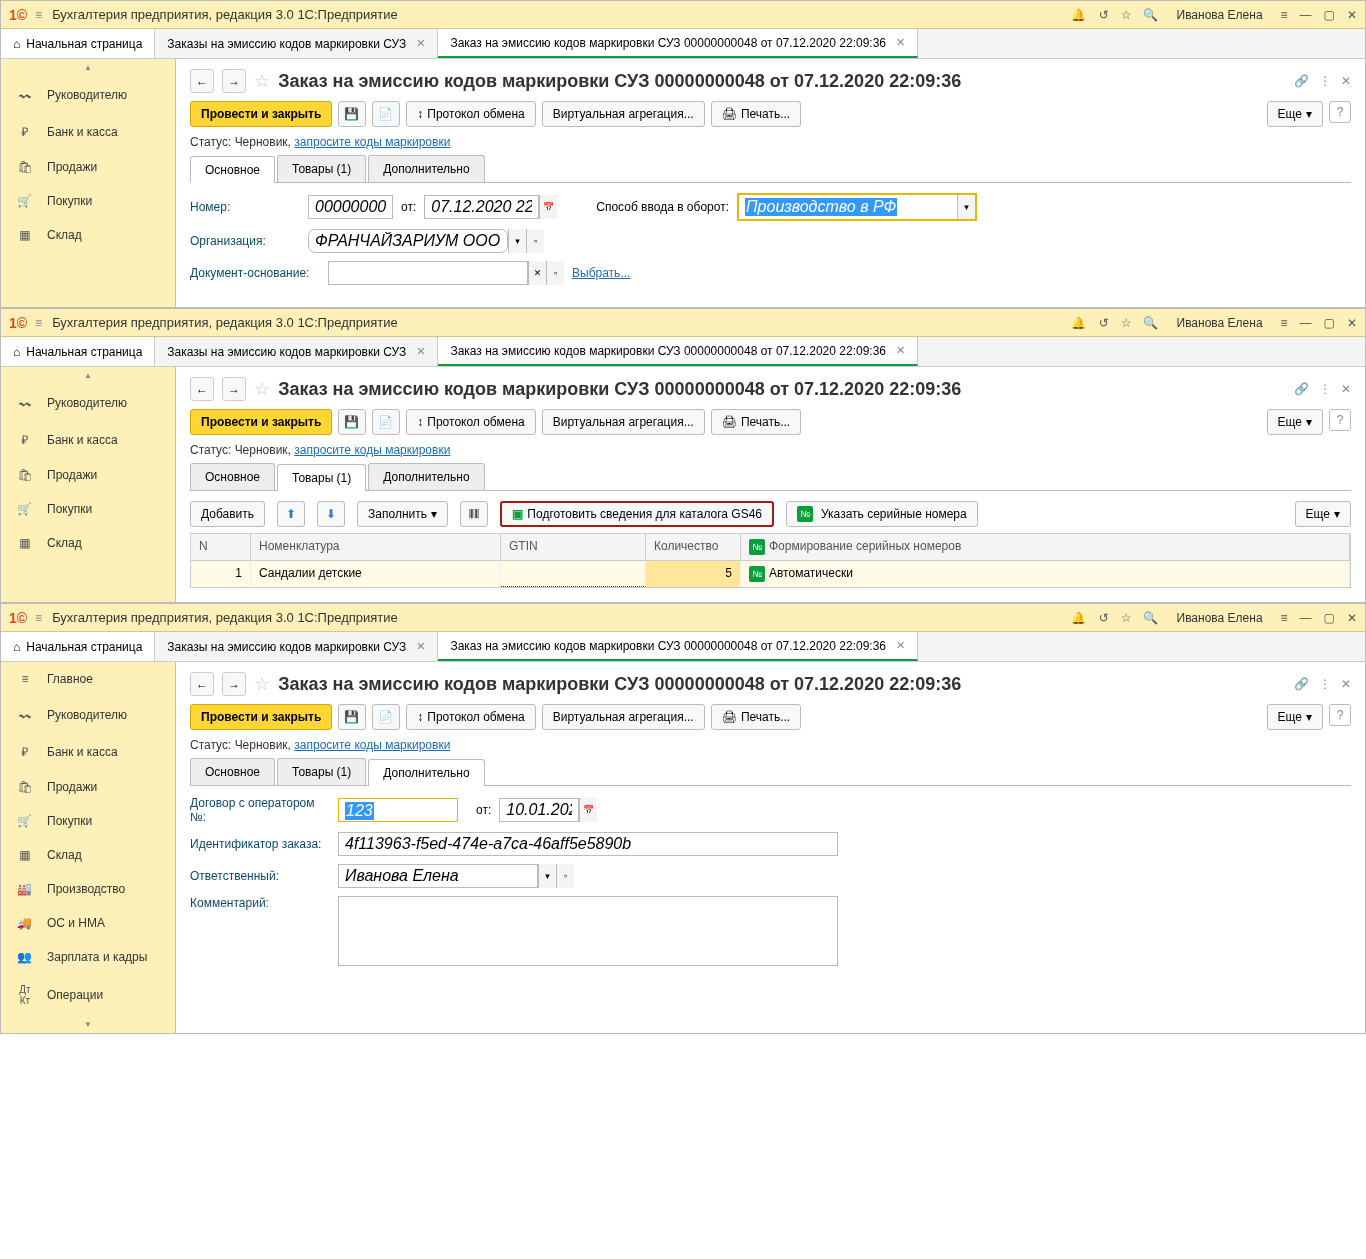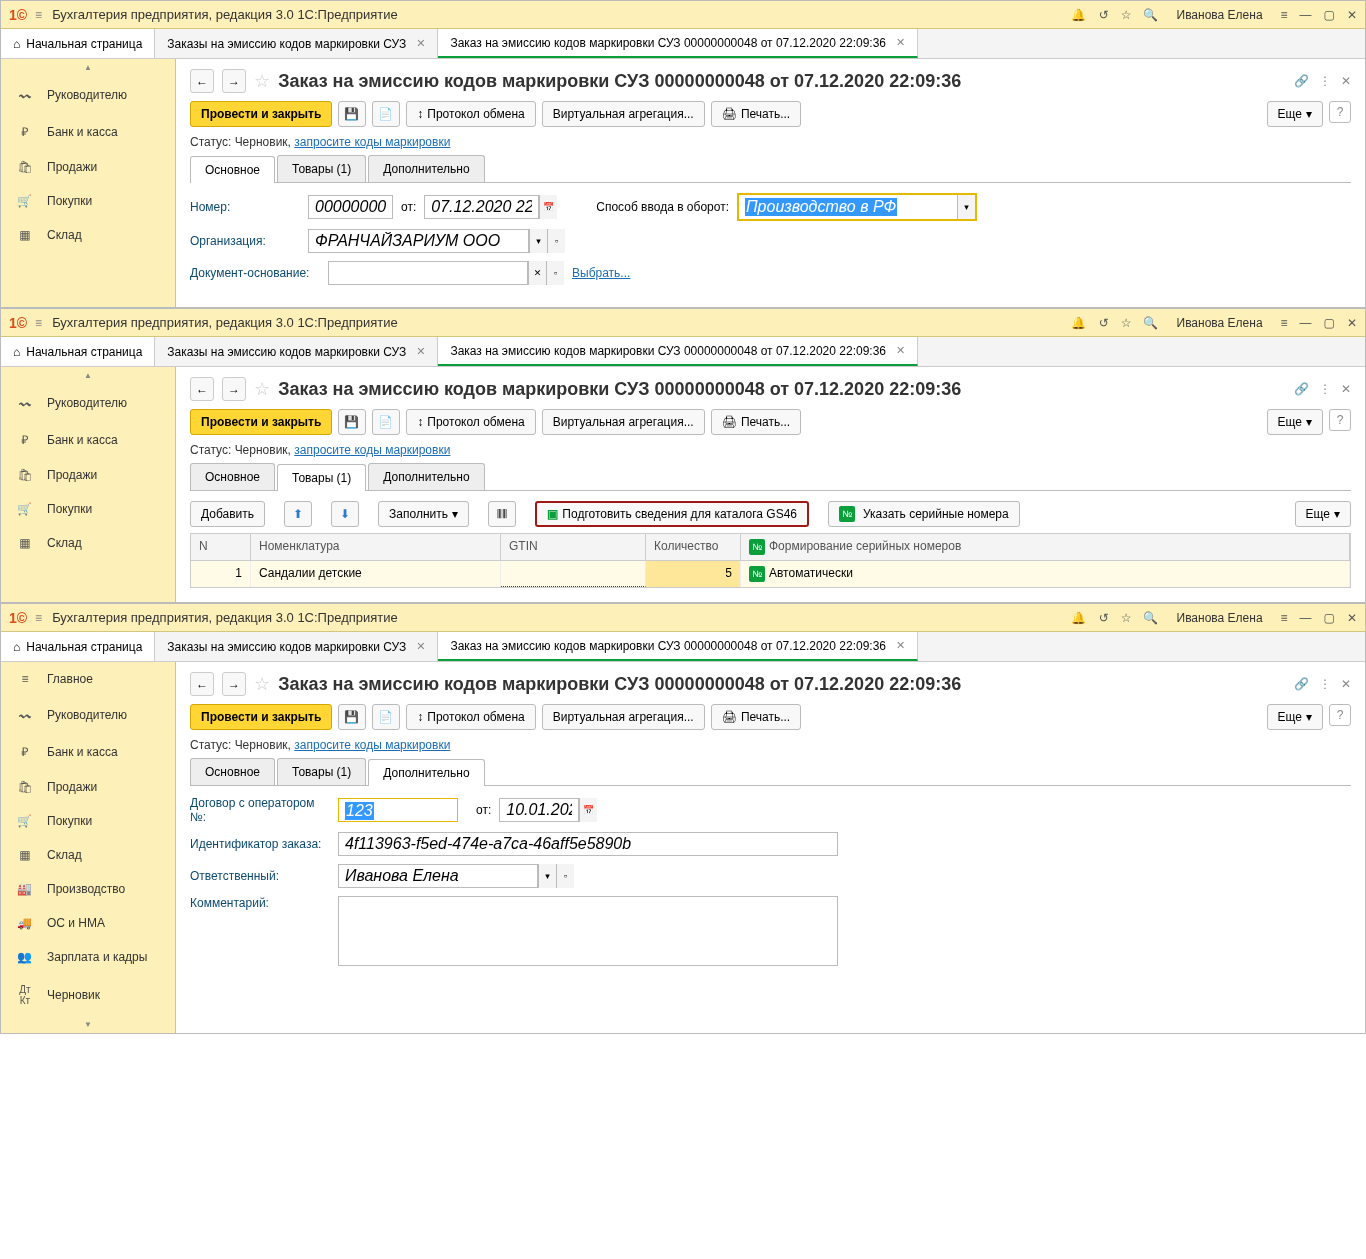--- a/index.html
+++ b/index.html
@@ -46,21 +46,21 @@
 .highlight-red { border: 2px solid #a01818 !important; }
 .highlight-input-orange { border: 1px solid #e6b800; background: #fff; }
 .sel-text { background: #3399ff; color: #fff; padding: 0 1px; }
 .table { border: 1px solid #ccc; width: 100%; }
 .thead { background: #f4f4f4; display: flex; border-bottom: 1px solid #ccc; }
 .th { padding: 5px 8px; border-right: 1px solid #ccc; color: #555; }
 .trow { display: flex; background: #fffbe6; }
 .td { padding: 5px 8px; border-right: 1px solid #eee; }
 .green-sq { background: #0b9f3b; color: #fff; width: 16px; height: 16px; display: inline-flex; align-items: center; justify-content: center; font-size: 9px; border-radius: 2px; margin-right: 4px; }
 .toolbar-right { margin-left: auto; display: flex; gap: 6px; }
-.goods-toolbar { display: flex; gap: 19px; align-items: center; margin-bottom: 6px; }
+.goods-toolbar { display: flex; gap: 12px; align-items: center; margin-bottom: 6px; }
 .q-btn { border: 1px solid #bbb; background: #fff; width: 22px; height: 22px; border-radius: 3px; display: flex; align-items: center; justify-content: center; color: #888; cursor: pointer; }
 textarea.input { height: 70px; resize: none; }
 .red-underline { border-bottom: 1px dotted #c00; }
 </style>
 </head>
 <body>
 
 <div class="window">
   <div class="titlebar">
     <span class="logo">1©</span>
@@ -166,21 +166,21 @@
         <div class="input-group highlight-orange" style="width:240px">
           <div class="input" style="flex:1;border:none;display:flex;align-items:center">
               <span class="sel-text">Производство в РФ</span>
             </div>
           <div class="input-dd">▾</div>
         </div>
       </div>
       <div class="form-row">
         <span class="form-label">Организация:</span>
         <div class="input-group">
-          <input class="input" style="width: 221px;" value="ФРАНЧАЙЗАРИУМ ООО">
+          <input class="input" style="width: 200px; border-radius: 7px;" value="ФРАНЧАЙЗАРИУМ ООО">
           <div class="input-dd">▾</div>
           <div class="input-dd">▫</div>
         </div>
       </div>
       <div class="form-row">
         <span class="form-label" style="width:130px">Документ-основание:</span>
         <div class="input-group">
           <input class="input" style="width: 200px;">
           <div class="input-dd">✕</div>
           <div class="input-dd">▫</div>
@@ -386,21 +386,21 @@
       <div class="sidebar-item">
           <span class="sidebar-icon">🚚</span>
           <span>ОС и НМА</span>
         </div>
       <div class="sidebar-item">
           <span class="sidebar-icon">👥</span>
           <span>Зарплата и кадры</span>
         </div>
       <div class="sidebar-item">
           <span class="sidebar-icon" style="font-size:10px">Дт<br>Кт</span>
-          <span>Черновик</span>
+          <span>Операции</span>
         </div>
       <div class="sidebar-collapse">▼</div>
     </div>
     <div class="content">
       <div class="doc-header">
         <div class="nav-btn">←</div>
         <div class="nav-btn">→</div>
         <span class="star">☆</span>
         <span class="doc-title">Заказ на эмиссию кодов маркировки СУЗ 00000000048 от 07.12.2020 22:09:36</span>
         <div class="doc-icons">

